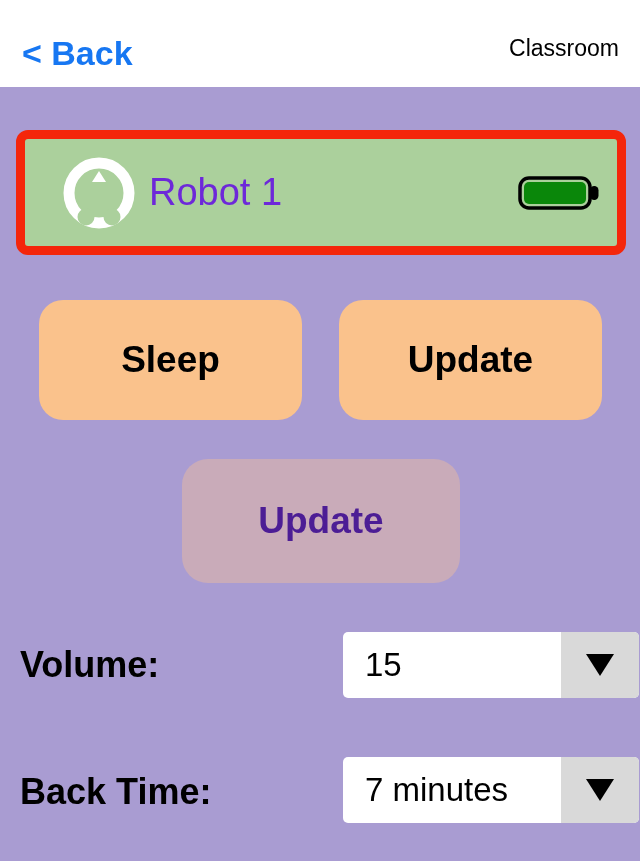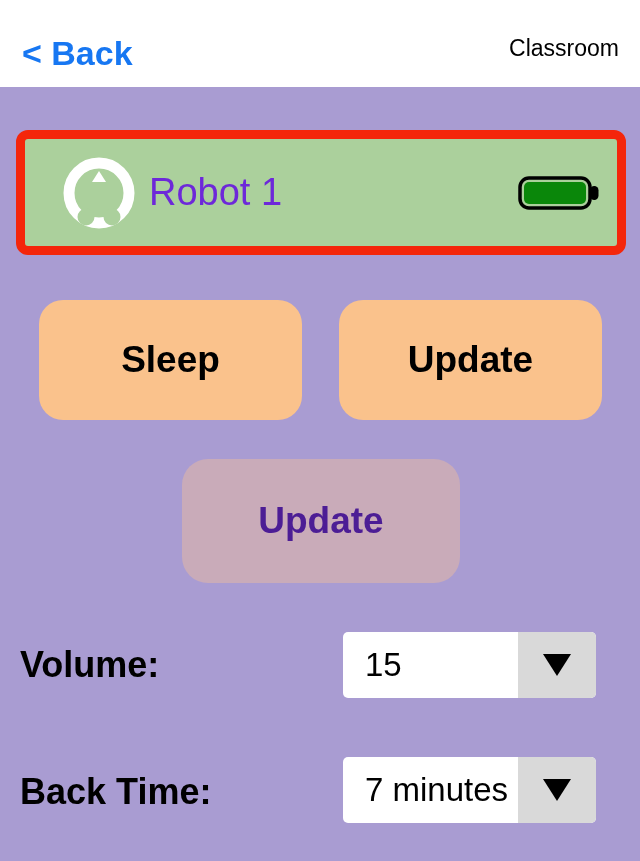--- a/index.html
+++ b/index.html
@@ -69,21 +69,21 @@
   .setting-label {
     position: absolute; left: 20px;
     font-size: 36px; font-weight: bold; color: #000000;
     line-height: 1.0;
   }
   .volume-label { top: 647px; }
   .sleep-label  { top: 774px; }
 
   .dropdown {
     position: absolute; left: 343px;
-    width: 253px; height: 66px;
+    width: 296px; height: 66px;
     background: #ffffff;
     border-radius: 5px;
     display: flex; align-items: center;
     overflow: hidden; cursor: pointer;
   }
   .volume-dropdown { top: 632px; }
   .sleep-dropdown  { top: 757px; }
   .dd-value { margin-left: 22px; font-size: 33px; color: #000000; flex: 1; white-space: nowrap; }
   .dd-arrow-box {
     width: 78px; height: 66px; flex: none;

